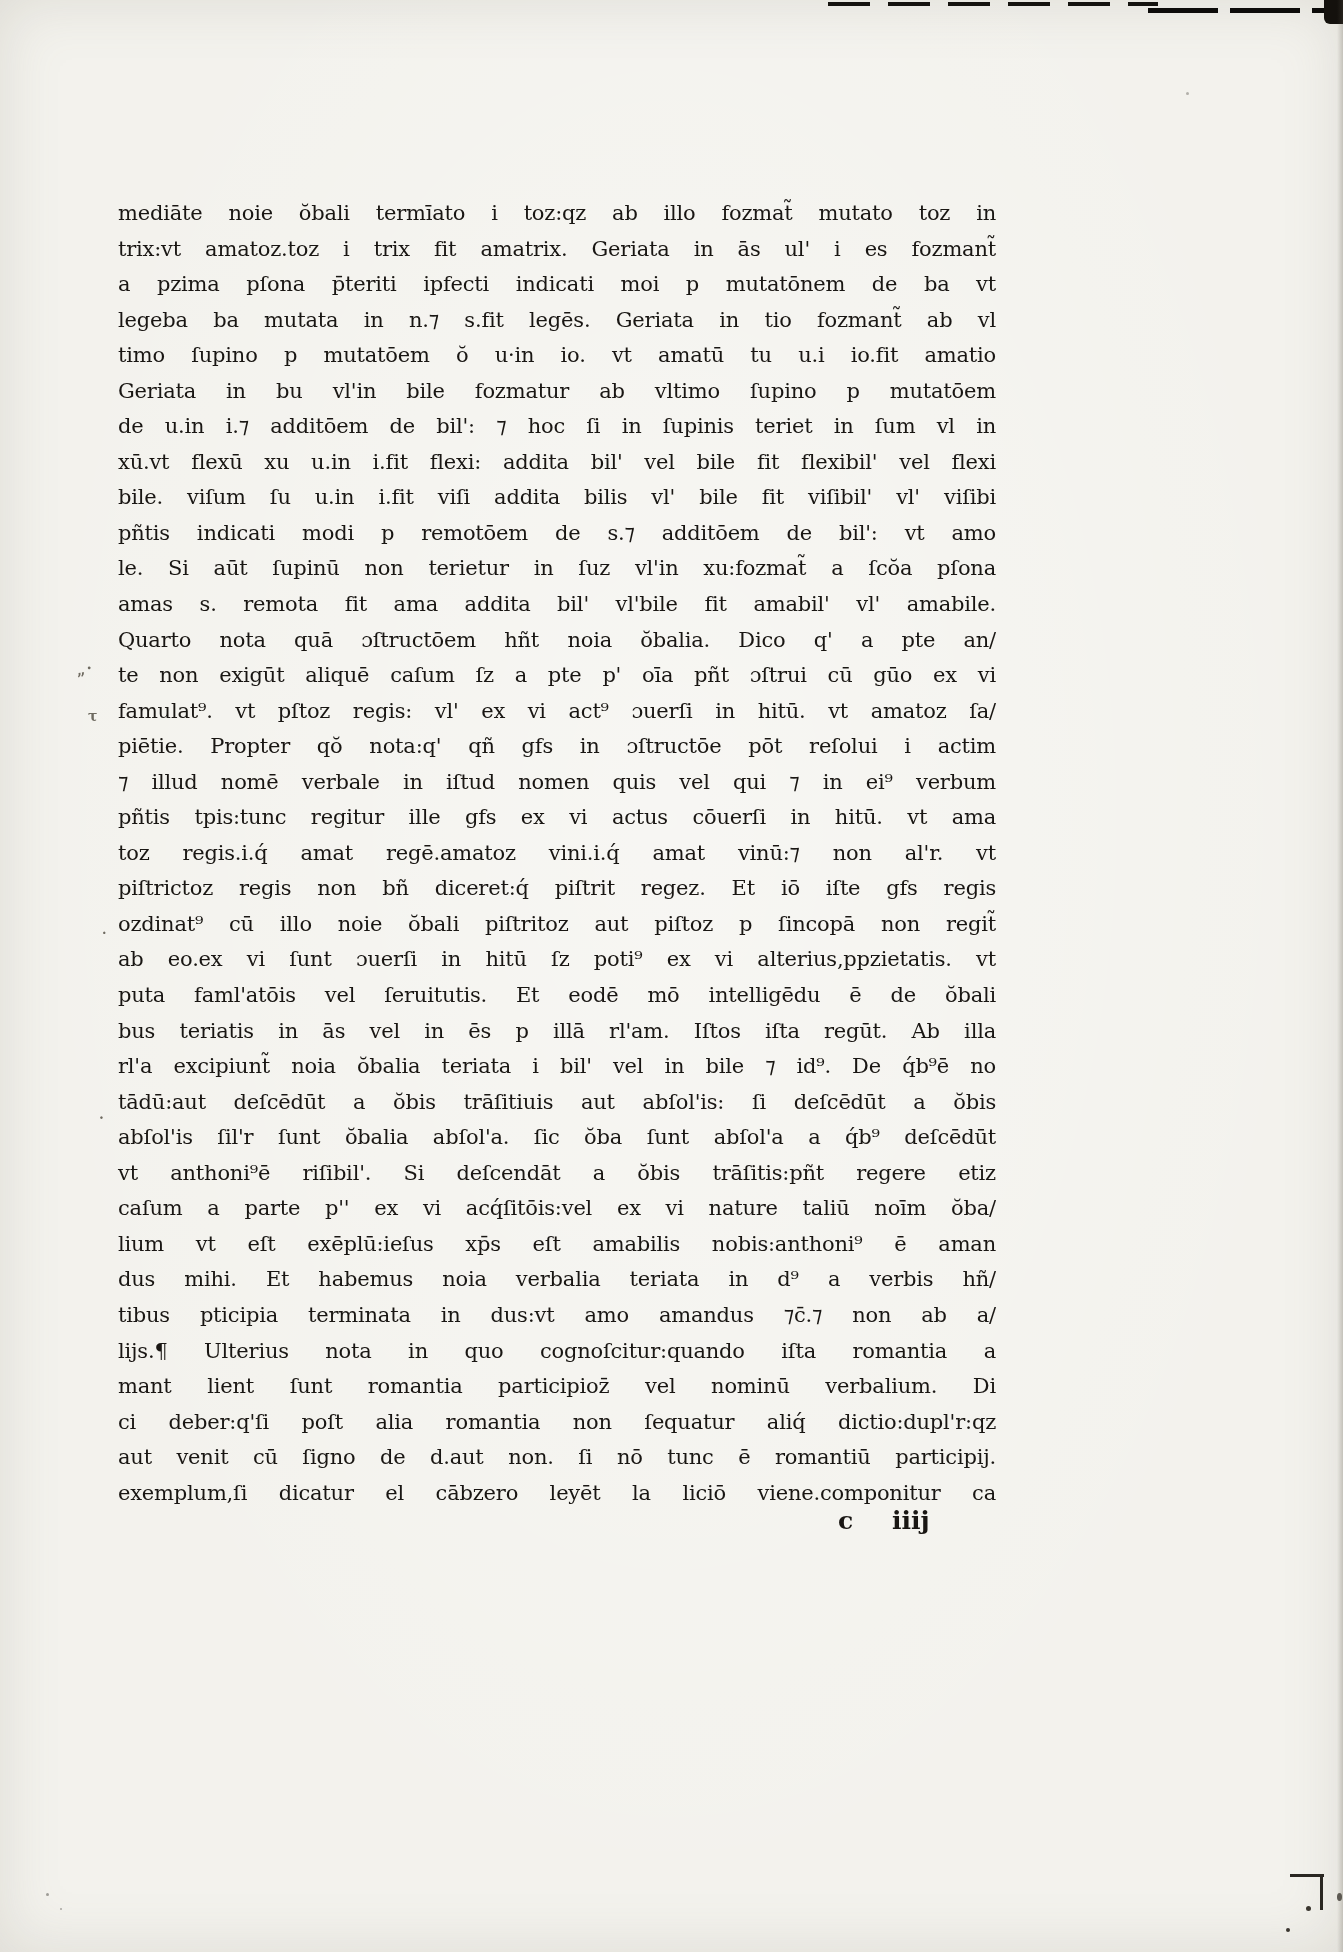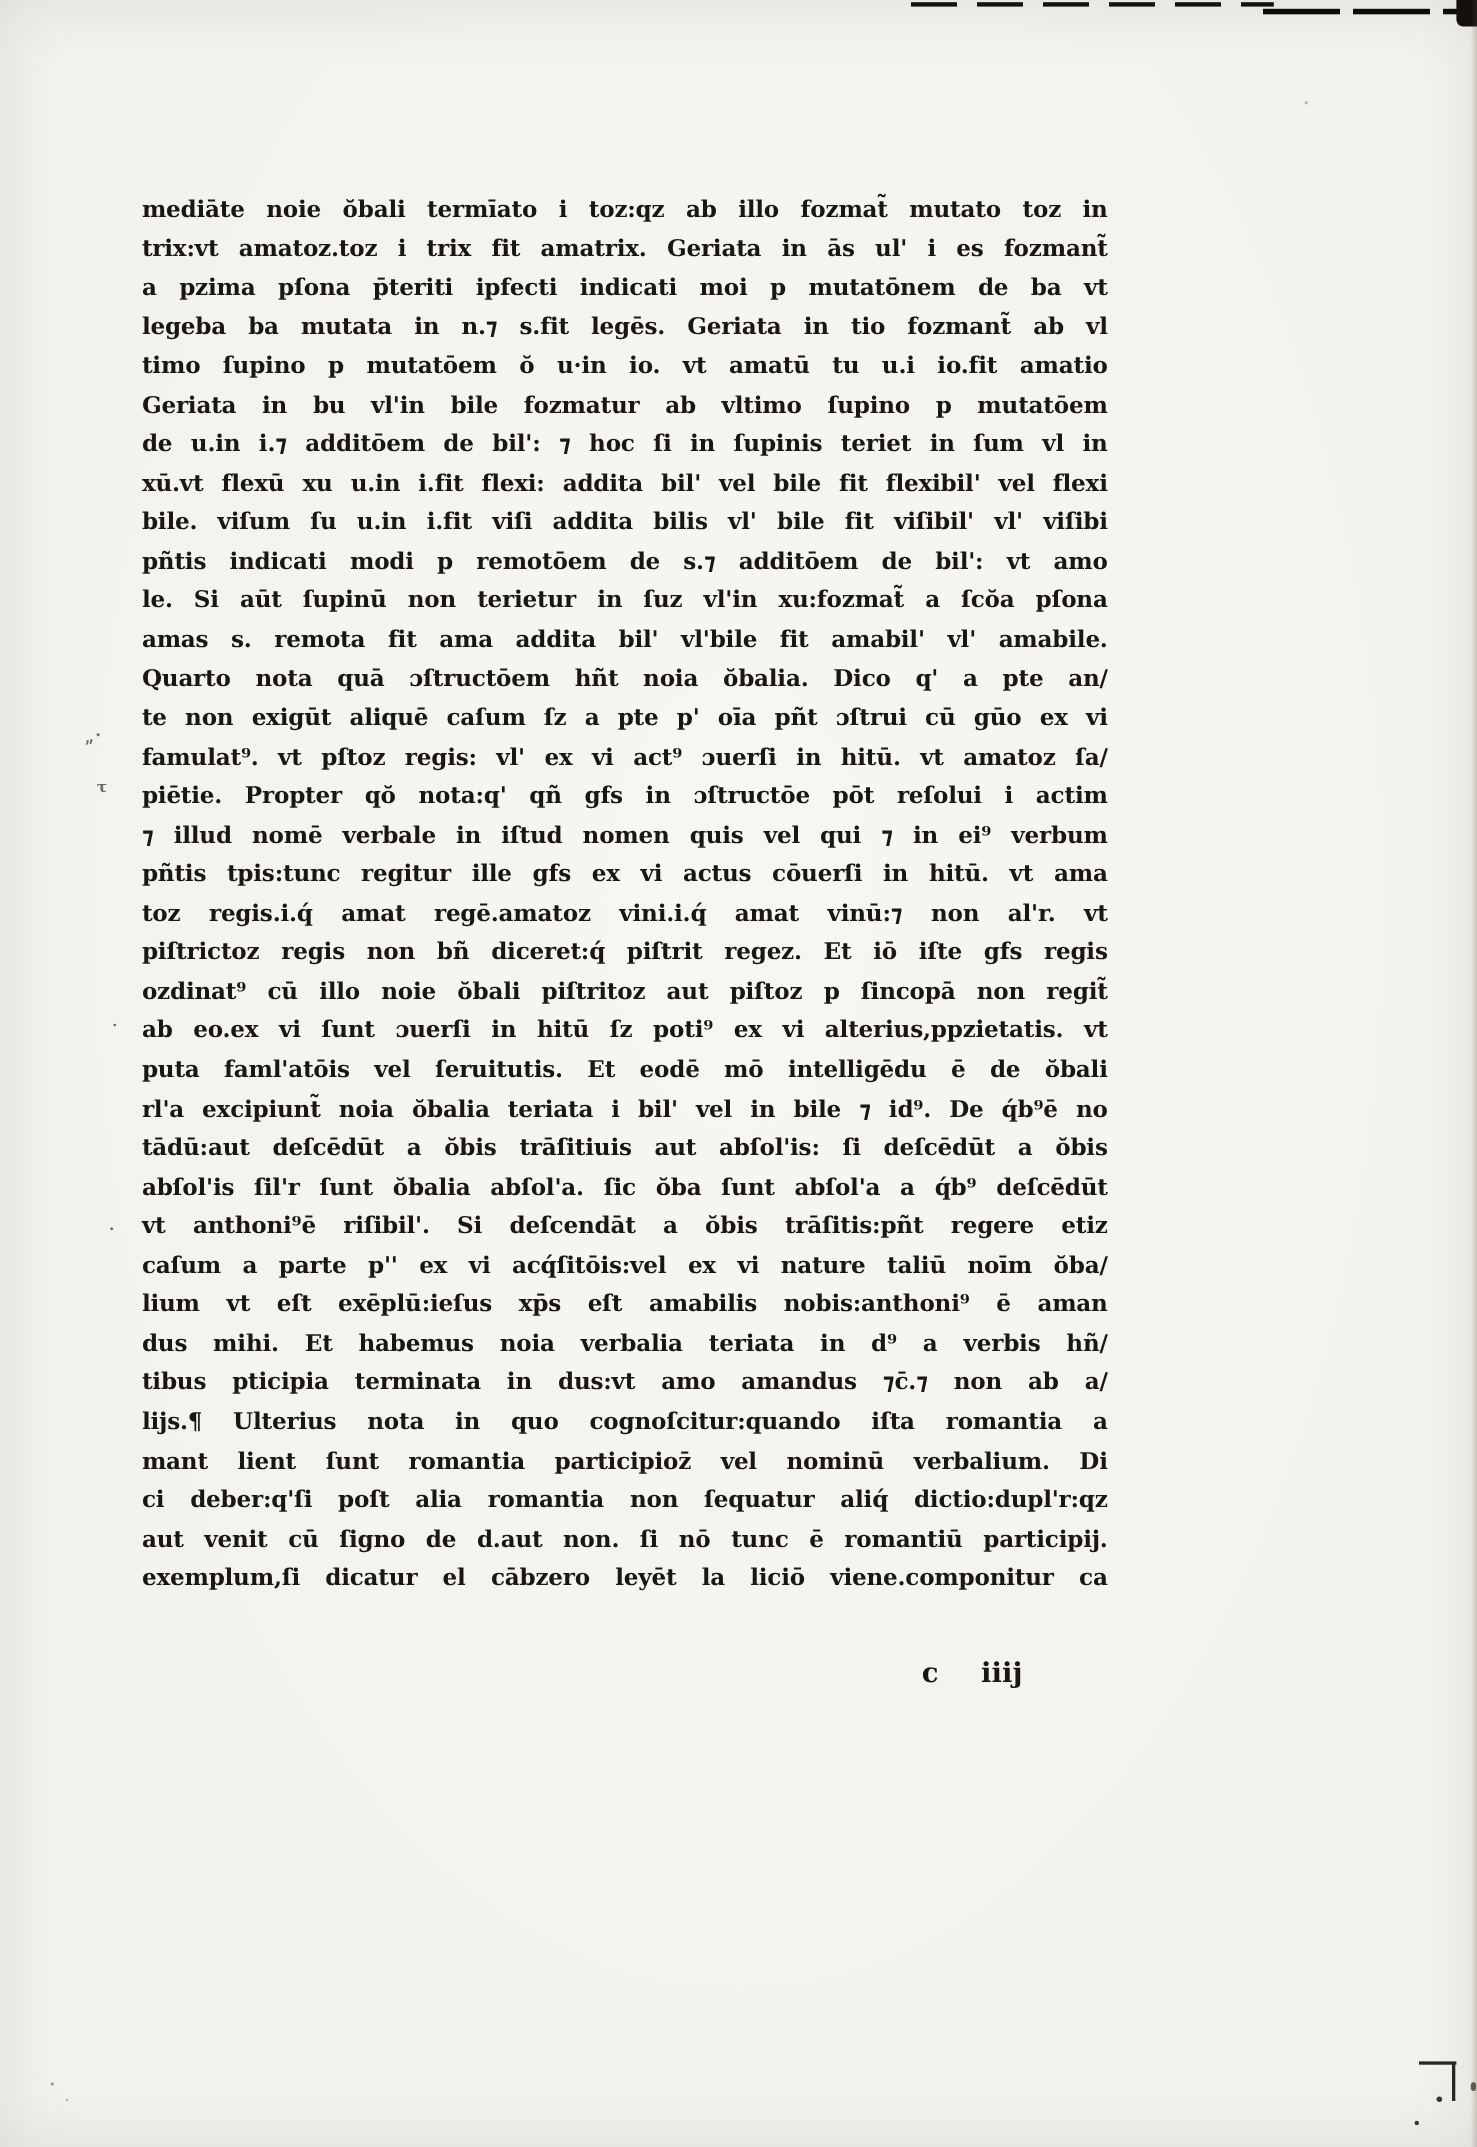--- a/index.html
+++ b/index.html
@@ -7,23 +7,23 @@
     position:relative;
     width:1343px; height:1952px;
     background:
       radial-gradient(ellipse at 50% 42%, rgba(255,255,255,0.35), rgba(0,0,0,0) 70%),
       #f3f2ed;
     overflow:hidden;
     font-family:"DejaVu Serif","DejaVu Sans",serif;
     box-shadow: inset 0 0 60px rgba(120,115,100,0.18);
   }
   .textblock {
-    position:absolute; left:118px; top:172px; width:878px;
+    position:absolute; left:118px; top:196px; width:878px;
     color:#191613;
-    font-size:21px; font-weight:bold; letter-spacing:-0.2px;margin-left:11px;
+    font-size:21px; font-weight:normal; letter-spacing:-0.2px;
   }
   .tline {
     height:35.55px; line-height:35.55px;
     text-align:justify; text-align-last:justify;
     white-space:normal; overflow:visible;
   }
   .signature {
     position:absolute; left:838px; top:1506px;
     color:#191613; font-size:25px; font-weight:bold;
     word-spacing:30px;
@@ -92,20 +92,21 @@
       <div class="tline">te non exigūt aliquē caſum ſz a pte p' oīa pñt ɔſtrui cū gūo ex vi</div>
       <div class="tline">famulat⁹. vt pſtoz regis: vl' ex vi act⁹ ɔuerſi in hitū. vt amatoz ſa/</div>
       <div class="tline">piētie. Propter qŏ nota:q' qñ gfs in ɔſtructōe pōt reſolui i actim</div>
       <div class="tline">⁊ illud nomē verbale in iſtud nomen quis vel qui ⁊ in ei⁹ verbum</div>
       <div class="tline">pñtis tpis:tunc regitur ille gfs ex vi actus cōuerſi in hitū. vt ama</div>
       <div class="tline">toz regis.i.q́ amat regē.amatoz vini.i.q́ amat vinū:⁊ non al'r. vt</div>
       <div class="tline">piſtrictoz regis non bñ diceret:q́ piſtrit regez. Et iō iſte gfs regis</div>
       <div class="tline">ozdinat⁹ cū illo noie ŏbali piſtritoz aut piſtoz p ſincopā non regit̃</div>
       <div class="tline">ab eo.ex vi ſunt ɔuerſi in hitū ſz poti⁹ ex vi alterius,ppzietatis. vt</div>
       <div class="tline">puta faml'atōis vel ſeruitutis. Et eodē mō intelligēdu ē de ŏbali</div>
+      <div class="tline">bus teriatis in ās vel in ēs p illā rl'am. Iſtos iſta regūt. Ab illa</div>
       <div class="tline">rl'a excipiunt̃ noia ŏbalia teriata i bil' vel in bile ⁊ id⁹. De q́b⁹ē no</div>
       <div class="tline">tādū:aut deſcēdūt a ŏbis trāſitiuis aut abſol'is: ſi deſcēdūt a ŏbis</div>
       <div class="tline">abſol'is ſil'r ſunt ŏbalia abſol'a. ſic ŏba ſunt abſol'a a q́b⁹ deſcēdūt</div>
       <div class="tline">vt anthoni⁹ē riſibil'. Si deſcendāt a ŏbis trāſitis:pñt regere etiz</div>
       <div class="tline">caſum a parte p'' ex vi acq́ſitōis:vel ex vi nature taliū noīm ŏba/</div>
       <div class="tline">lium vt eſt exēplū:ieſus xp̄s eſt amabilis nobis:anthoni⁹ ē aman</div>
       <div class="tline">dus mihi. Et habemus noia verbalia teriata in d⁹ a verbis hñ/</div>
       <div class="tline">tibus pticipia terminata in dus:vt amo amandus ⁊c̄.⁊ non ab a/</div>
       <div class="tline">lijs.¶ Ulterius nota in quo cognoſcitur:quando iſta romantia a</div>
       <div class="tline">mant lient ſunt romantia participioz̄ vel nominū verbalium. Di</div>

